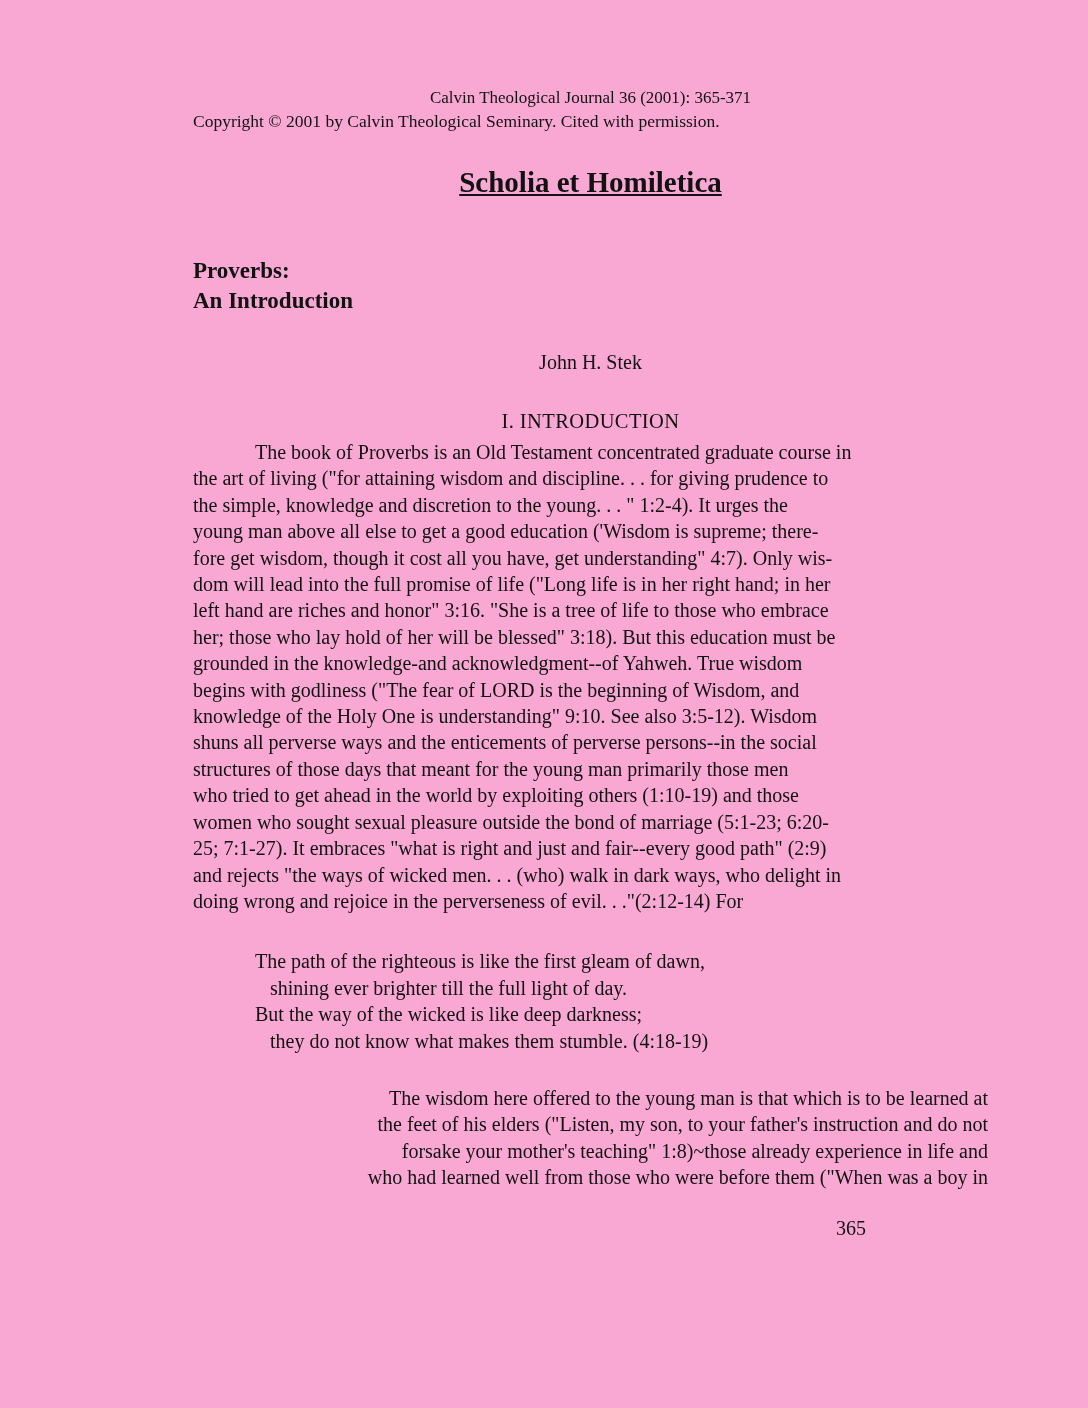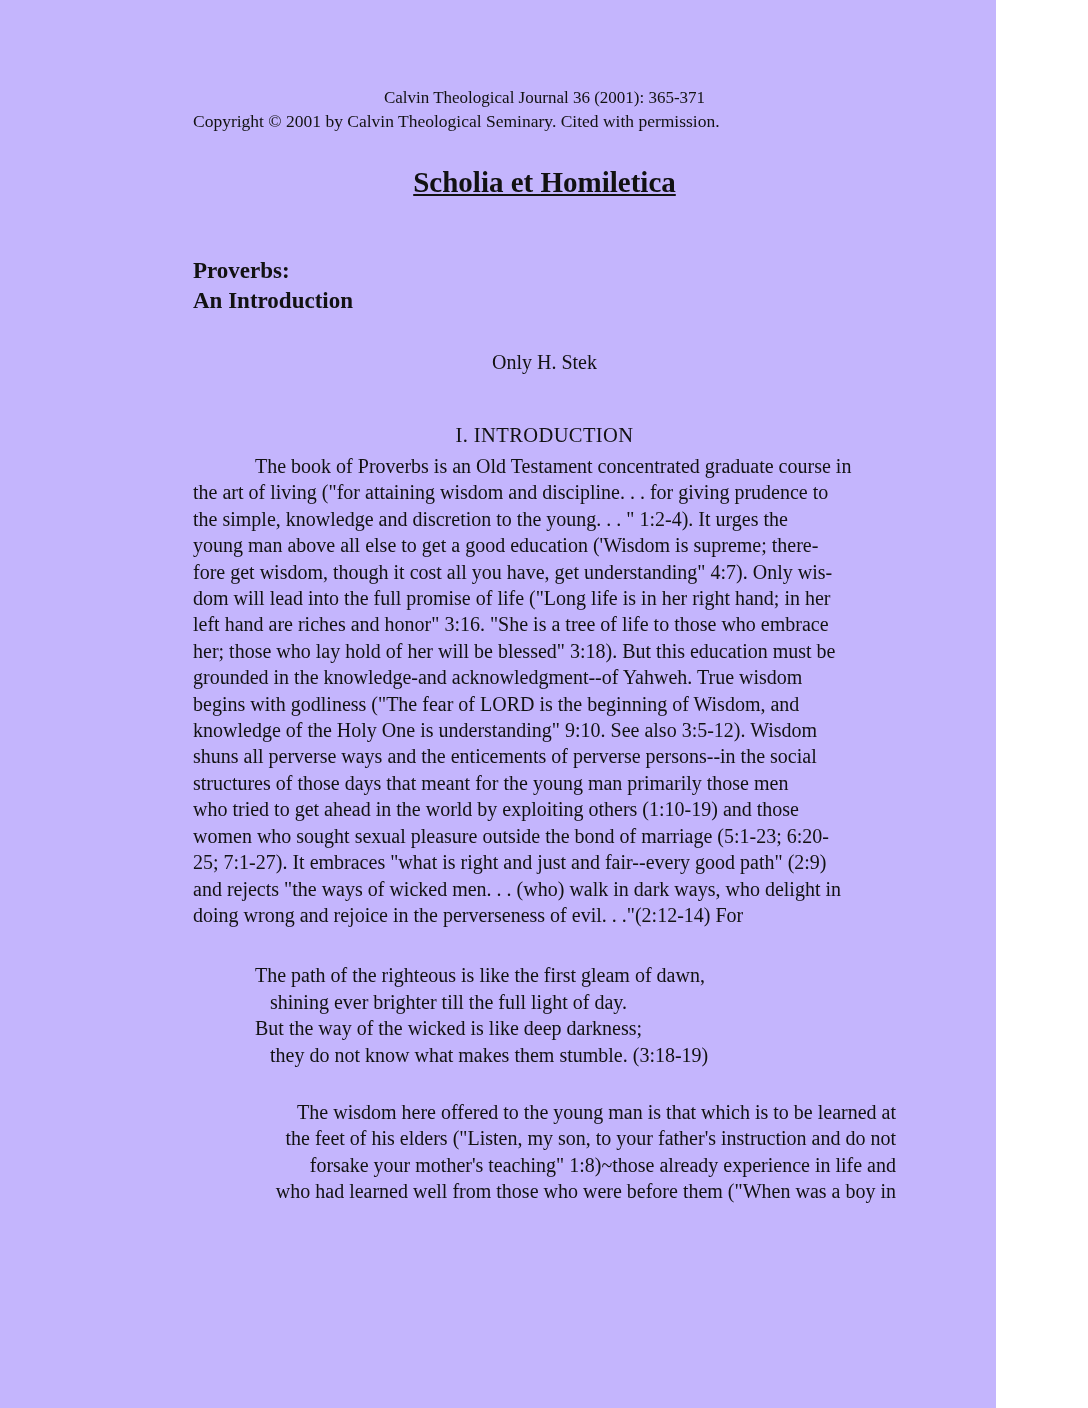--- a/index.html
+++ b/index.html
@@ -5,23 +5,23 @@
   * { margin:0; padding:0; box-sizing:border-box; }
   html, body { background:#ffffff; }
   body {
     width:1088px; height:1408px;
     font-family:"Liberation Serif", "DejaVu Serif", serif;
     color:#121212;
     position:relative;
     overflow:hidden;
   }
   .page {
-    width:996px; height:1408px;
+    width:1088px; height:1408px;
     padding:86px 100px 0 193px;
-    background:#c4b5fd;
+    background:#f9a8d4;
   }
   .header-citation {
     text-align:center;
     font-size:17px;
     line-height:23px;
   }
   .header-copyright {
     font-size:17.5px;
     line-height:24px;
   }
@@ -43,21 +43,21 @@
   .author {
     text-align:center;
     font-size:20px;
     line-height:26px;
     margin-top:33px;
   }
   .intro-heading {
     text-align:center;
     font-size:20.5px;
     line-height:26px;
-    margin-top:47px;
+    margin-top:33px;
     letter-spacing:0.4px;
   }
   .body-par {
     font-size:20px;
     line-height:26.4px;
     white-space:pre-line;
   }
   .par1 {
     margin-top:5px;
     text-indent:62px;
@@ -89,21 +89,21 @@
 
   <div class="header-citation">Calvin Theological Journal 36 (2001): 365-371</div>
 
   <div class="header-copyright">Copyright © 2001 by Calvin Theological Seminary. Cited with permission.</div>
 
   <h1 class="section-title">Scholia et Homiletica</h1>
 
   <h2 class="article-title">Proverbs:
 An Introduction</h2>
 
-  <div class="author">Only H. Stek</div>
+  <div class="author">John H. Stek</div>
 
   <div class="intro-heading">I. INTRODUCTION</div>
 
   <div class="body-par par1">The book of Proverbs is an Old Testament concentrated graduate course in
 the art of living ("for attaining wisdom and discipline. . . for giving prudence to
 the simple, knowledge and discretion to the young. . . " 1:2-4).  It urges the
 young man above all else to get a good education ('Wisdom is supreme; there-
 fore get wisdom, though it cost all you have, get understanding" 4:7). Only wis-
 dom will lead into the full promise of life ("Long life is in her right hand; in her
 left hand are riches and honor" 3:16. "She is a tree of life to those who embrace
@@ -115,21 +115,22 @@
 structures of those days that meant for the young man primarily those men
 who tried to get ahead in the world by exploiting others (1:10-19) and those
 women who sought sexual pleasure outside the bond of marriage (5:1-23; 6:20-
 25; 7:1-27). It embraces "what is right and just and fair--every good path" (2:9)
 and rejects "the ways of wicked men. . . (who) walk in dark ways, who delight in
 doing wrong and rejoice in the perverseness of evil. . ."(2:12-14)  For</div>
 
   <div class="quote">The path of the righteous is like the first gleam of dawn,
    shining ever brighter till the full light of day.
 But the way of the wicked is like deep darkness;
-   they do not know what makes them stumble. (3:18-19)</div>
+   they do not know what makes them stumble. (4:18-19)</div>
 
   <div class="body-par par2">The wisdom here offered to the young man is that which is to be learned at
 the feet of his elders ("Listen, my son, to your father's instruction and do not
 forsake your mother's teaching" 1:8)~those already experience in life and
 who had learned well from those who were before them ("When was a boy in</div>
 
+  <div class="page-number">365</div>
 
 </div>
 
 </body></html>

